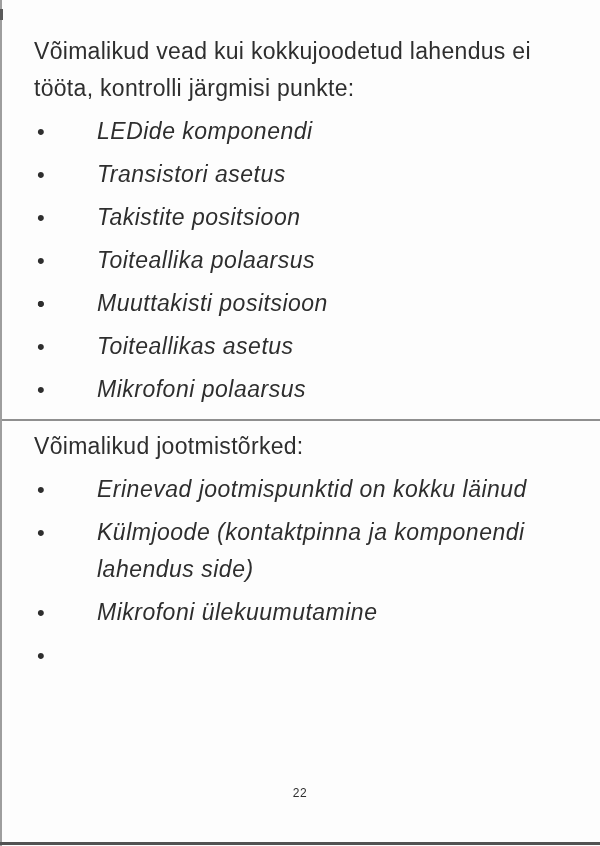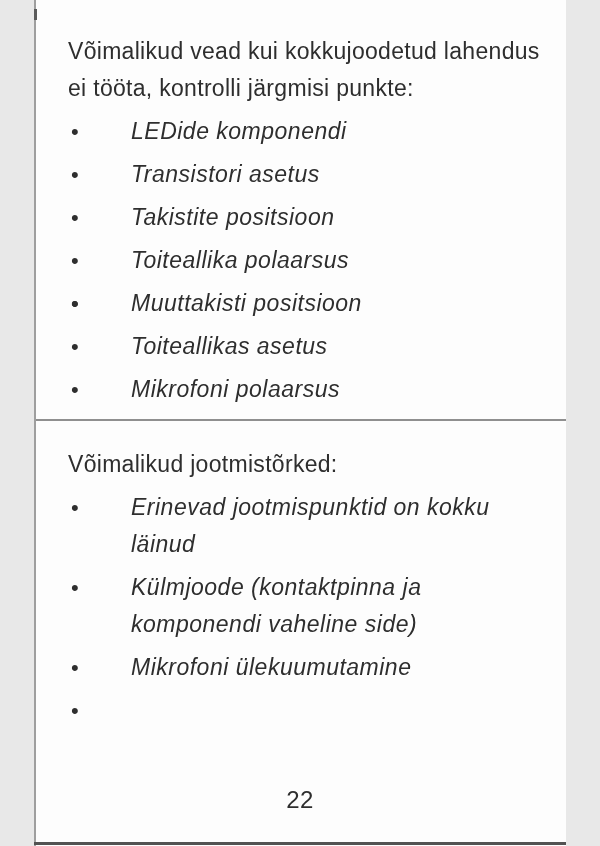--- a/index.html
+++ b/index.html
@@ -1,18 +1,18 @@
 <!DOCTYPE html>
 <html><head>
 <meta charset="utf-8">
 <style>
   html, body { margin: 0; padding: 0; background: #e8e8e8; }
   .page {
     position: relative;
-    width: 532px;
+    width: 600px;
     height: 846px;
     margin: 0 auto;
     background: #fdfdfd;
     color: #2e2e2e;
     font-family: "Liberation Sans", sans-serif;
     overflow: hidden;
   }
   
   .left-edge {
     position: absolute; left: 0; top: 0;
@@ -57,27 +57,27 @@
     left: 3px; top: 0;
     font-style: normal;
     font-size: 22px;
   }
   .divider {
     width: 100%; height: 2px;
     background: #8f8f8f;
     margin-top: 11px;
     border: none;
   }
-  .section-2 .section-title { margin-top: 25px; }
+  .section-2 .section-title { margin-top: 7px; }
   .page-number {
     position: absolute;
     left: 0; right: 0;
     top: 786px;
     text-align: center;
-    font-size: 24px;
+    font-size: 12px;
     letter-spacing: 0.5px;
   }
 </style>
 </head>
 <body>
 
 <div class="page">
   <div class="left-edge"></div>
   <div class="left-edge-notch"></div>
 
@@ -124,21 +124,21 @@
 
     <div class="section-2">
       <p class="section-title">Võimalikud jootmistõrked:</p>
       <ul class="item-list">
         <li>
           <span class="bullet">•</span>
           <span class="item-text">Erinevad jootmispunktid on kokku läinud</span>
         </li>
         <li>
           <span class="bullet">•</span>
-          <span class="item-text">Külmjoode (kontaktpinna ja komponendi vaheline side)</span>
+          <span class="item-text">Külmjoode (kontaktpinna ja komponendi lahendus side)</span>
         </li>
         <li>
           <span class="bullet">•</span>
           <span class="item-text">Mikrofoni ülekuumutamine</span>
         </li>
         <li>
           <span class="bullet">•</span>
         </li>
       </ul>
     </div>

